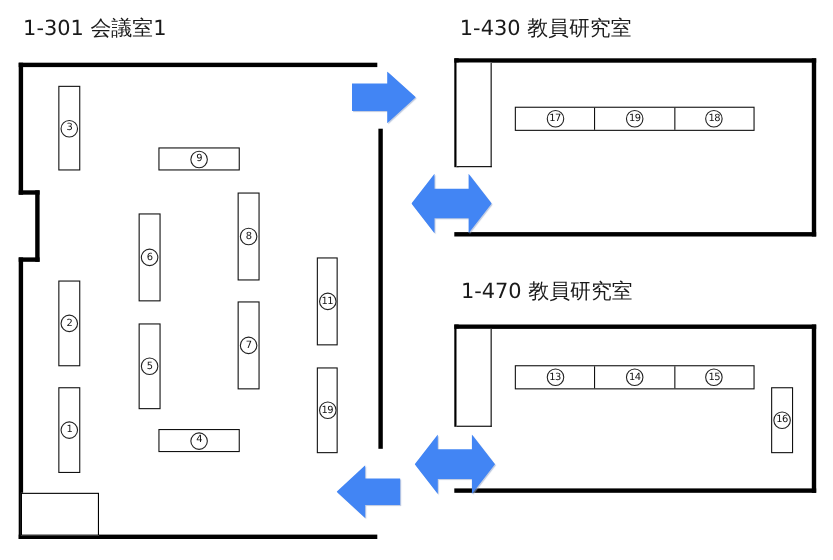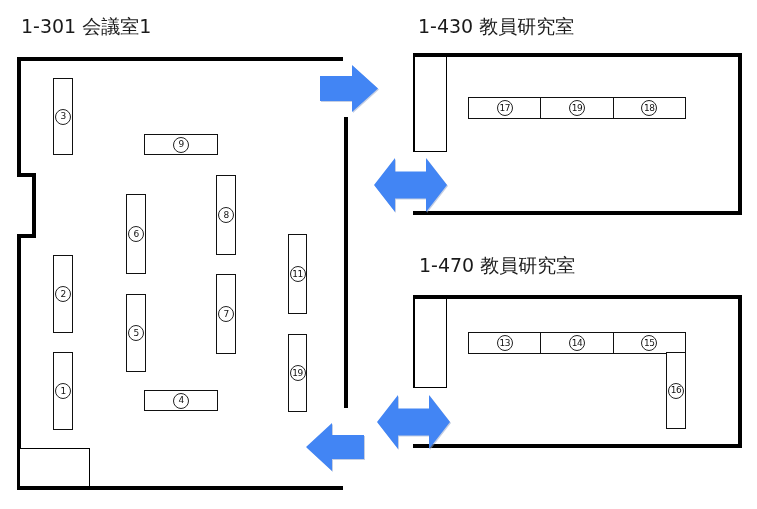--- a/index.html
+++ b/index.html
@@ -104,21 +104,21 @@
     <div class="cell">
       <span class="num">13</span>
       </div>
     <div class="cell bl">
       <span class="num">14</span>
       </div>
     <div class="cell bl">
       <span class="num">15</span>
       </div>
   </div>
-  <div class="desk" style="left:666px;top:352px;width:20px;height:77px">
+  <div class="desk" style="left:701px;top:352px;width:20px;height:60px">
     <span class="num">16</span>
     </div>
 
   <svg class="arrow" style="left:320px;top:65px" width="58" height="47" viewBox="0 0 58 47">
     <polygon points="0,11 32,11 32,0 58,23.5 32,47 32,36 0,36" fill="#4285f4"></polygon>
   </svg>
 
   <svg class="arrow" style="left:374px;top:158px" width="73" height="54" viewBox="0 0 73 54">
     <polygon points="0,27 21,0 21,13.5 52,13.5 52,0 73,27 52,54 52,40.5 21,40.5 21,54" fill="#4285f4"></polygon>
   </svg>

